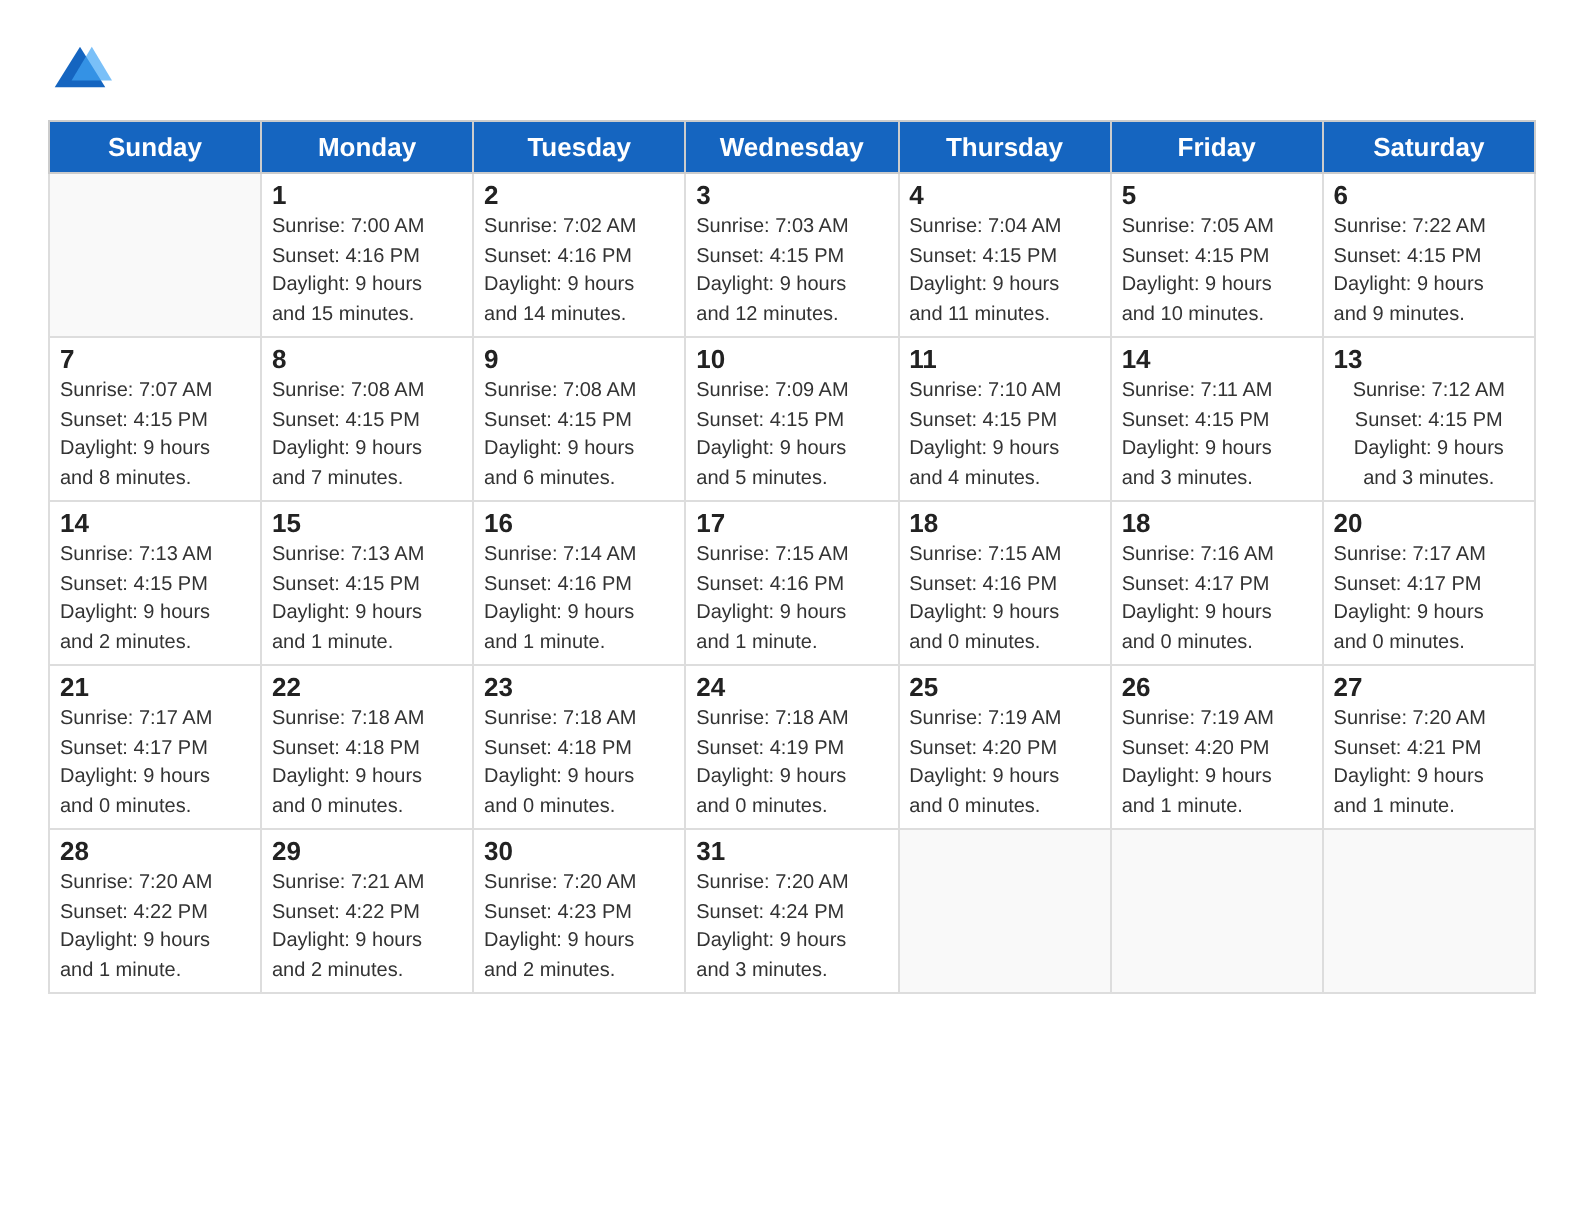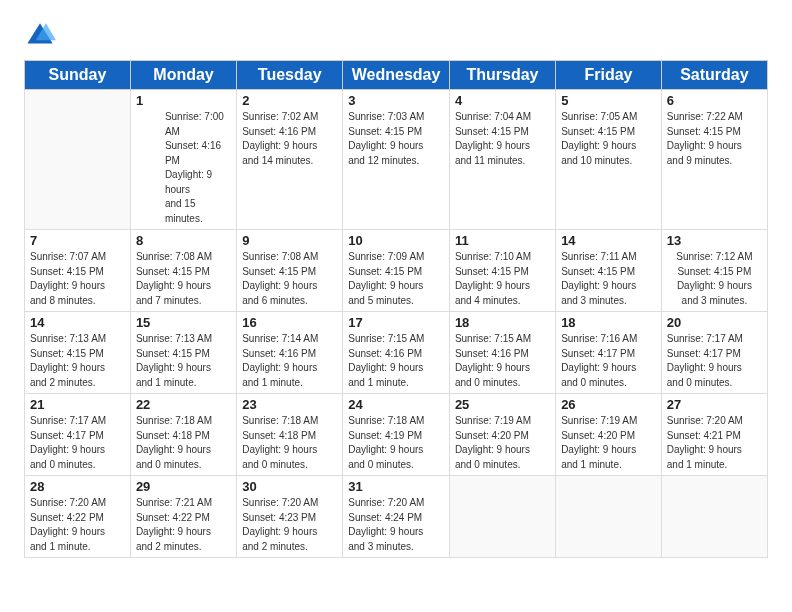--- a/index.html
+++ b/index.html
@@ -59,21 +59,21 @@
       color: #444;
     }
     .calendar {
       width: 100%;
       border-collapse: collapse;
       margin-top: 8px;
     }
     .calendar th {
       background: #1565c0;
       color: #fff;
-      font-size: 16px;
+      font-size: 13px;
       font-weight: bold;
       text-align: center;
       padding: 5px 2px;
       border: 1px solid #ccc;
     }
     .calendar td {
       border: 1px solid #ddd;
       vertical-align: top;
       padding: 3px 5px;
       width: 107px;
@@ -126,21 +126,21 @@
           <th>Thursday</th>
           <th>Friday</th>
           <th>Saturday</th>
         </tr>
     </thead>
     <tbody id="calendar-body">
     <tr>
           <td class="empty"></td>
           <td>
             <div class="day-num">1</div>
-            <div class="day-info" style="white-space: pre-line; margin-left: 29px;">Sunrise: 7:00 AM
+            <div class="day-info" style="white-space: pre-line;">Sunrise: 7:00 AM
 Sunset: 4:16 PM
 Daylight: 9 hours
 and 15 minutes.</div>
           </td>
           <td>
             <div class="day-num">2</div>
             <div class="day-info" style="white-space: pre-line;">Sunrise: 7:02 AM
 Sunset: 4:16 PM
 Daylight: 9 hours
 and 14 minutes.</div>

